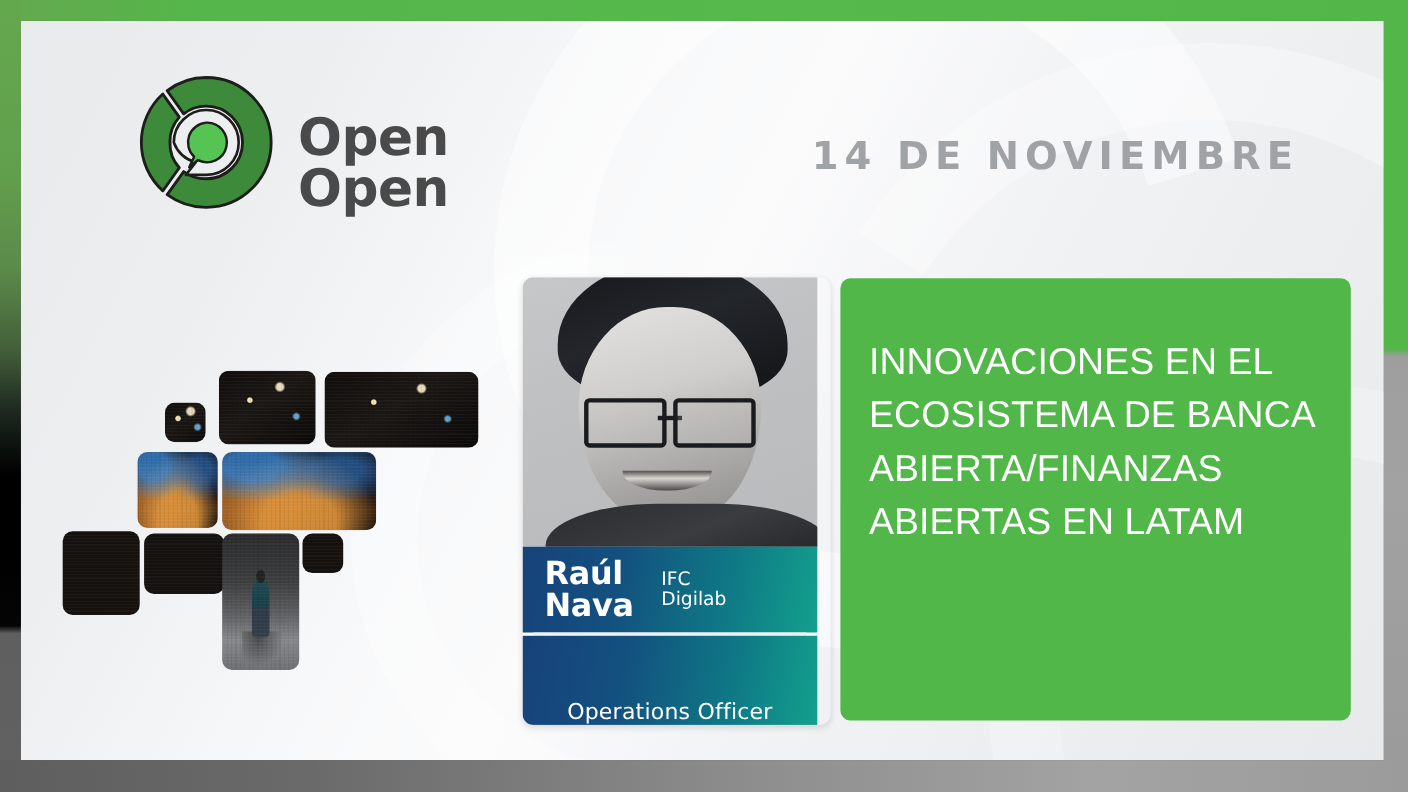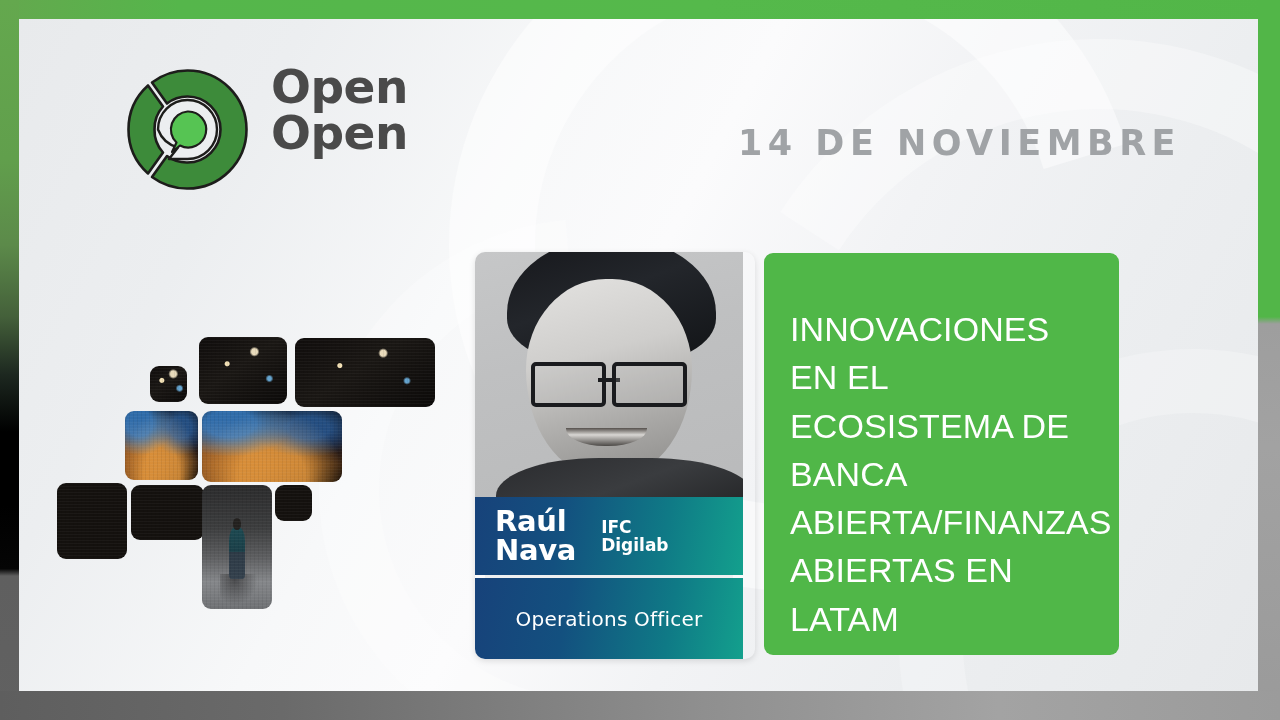--- a/index.html
+++ b/index.html
@@ -109,21 +109,21 @@
     border-bottom-color: transparent;
     transform: rotate(18deg);
   }
 
   
   #logo-block {
     position: absolute;
     left: 103px;
     top: 45px;
     display: flex;
-    align-items: flex-start;
+    align-items: flex-end;
     gap: 18px;
   }
   #logo-mark { width: 131px; height: 131px; display: block; }
   #logo-wordmark {
     font-family: "DejaVu Sans", sans-serif;
     font-weight: bold;
     font-size: 47px;
     line-height: 0.98;
     color: #4a4a4a;
     letter-spacing: -0.5px;
@@ -305,21 +305,21 @@
     font-weight: bold;
     font-size: 29px;
     line-height: 1.0;
     color: #ffffff;
     margin-left: 20px;
     white-space: pre-line;
     letter-spacing: -0.3px;
   }
   #speaker-org {
     font-family: "DejaVu Sans", sans-serif;
-    font-weight: bold;
+    font-weight: normal;
     font-size: 17px;
     line-height: 1.08;
     color: #ffffff;
     margin-left: 25px;
     white-space: pre-line;
   }
   #card-divider {
     position: absolute;
     left: 10px;
     top: 323px;
@@ -328,36 +328,36 @@
     background: #eef0f1;
   }
   #speaker-role-band {
     position: absolute;
     left: 0;
     top: 326px;
     width: 268px;
     height: 81px;
     background: linear-gradient(100deg, #17427a 0%, #13507f 34%, #0f7a86 72%, #13a08d 100%);
     display: flex;
-    align-items: center;
+    align-items: flex-end;
     justify-content: center;
   }
   #speaker-role {
     font-family: "DejaVu Sans", sans-serif;
     font-size: 20px;
     color: #ffffff;
     letter-spacing: 0.2px;
   }
 
   
   #title-panel {
     position: absolute;
     left: 745px;
     top: 234px;
-    width: 355px;
+    width: 464px;
     height: 402px;
     background: #50b748;
     border-radius: 9px;
     box-sizing: border-box;
     padding: 52px 24px 0 26px;
   }
   #session-title {
     font-family: "Liberation Sans", sans-serif;
     font-size: 34px;
     line-height: 1.42;

